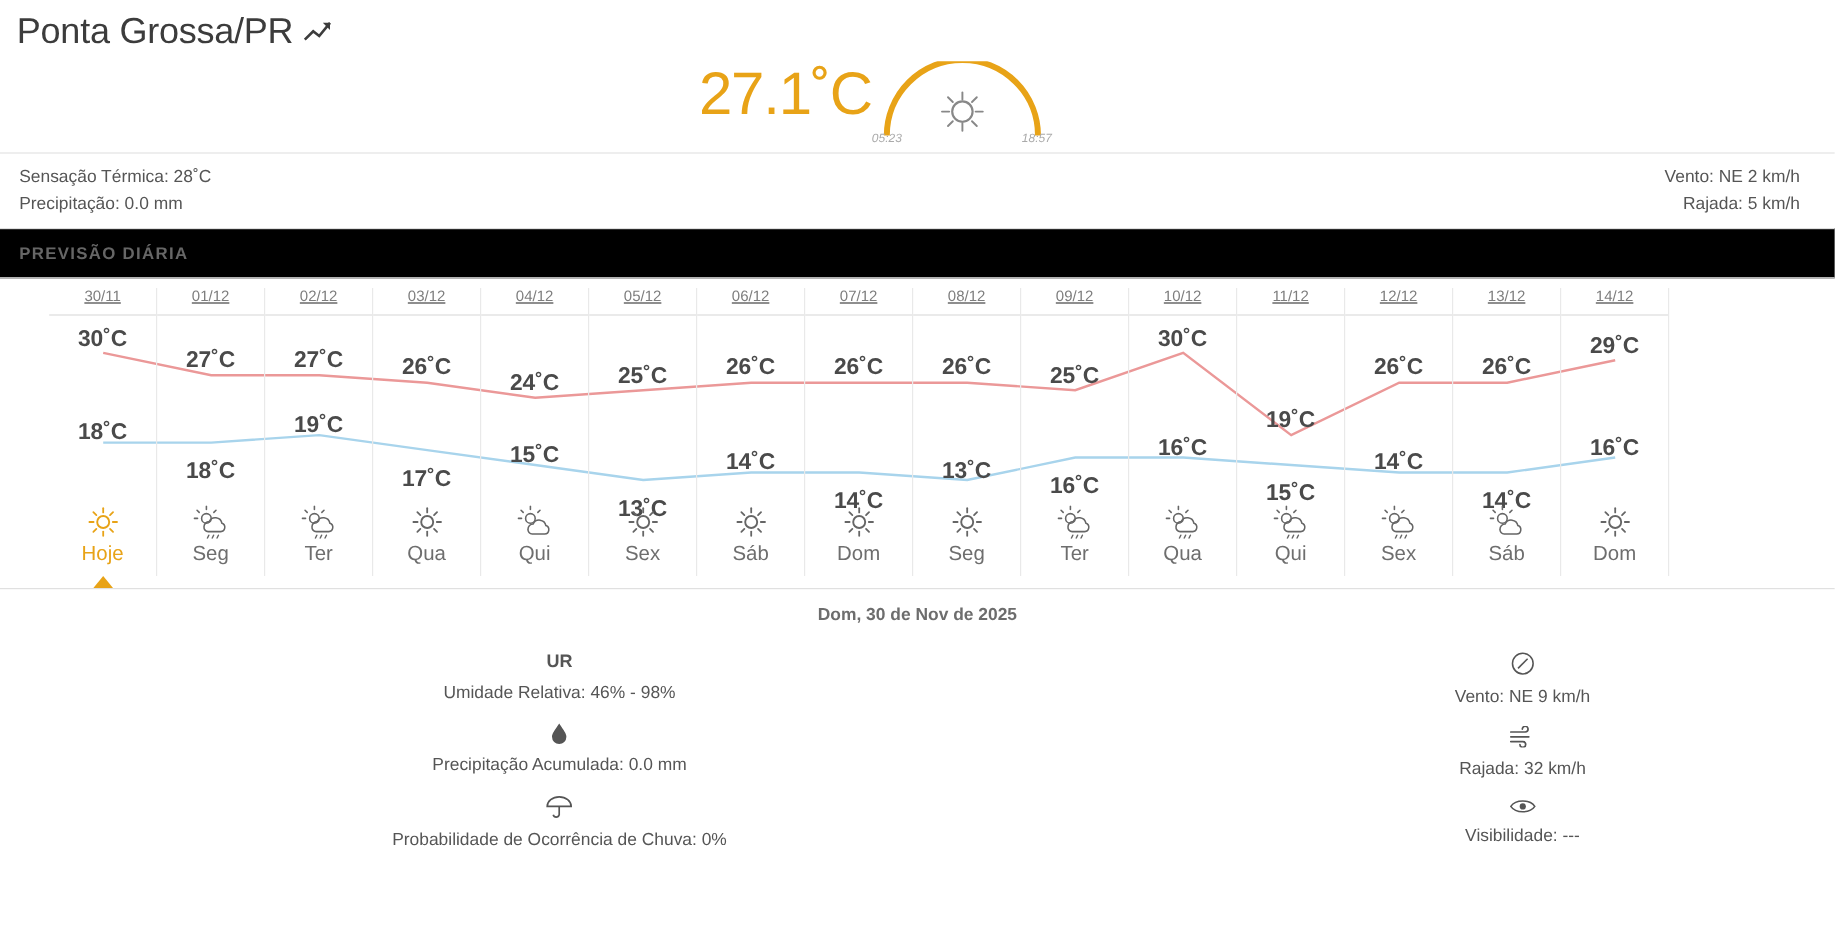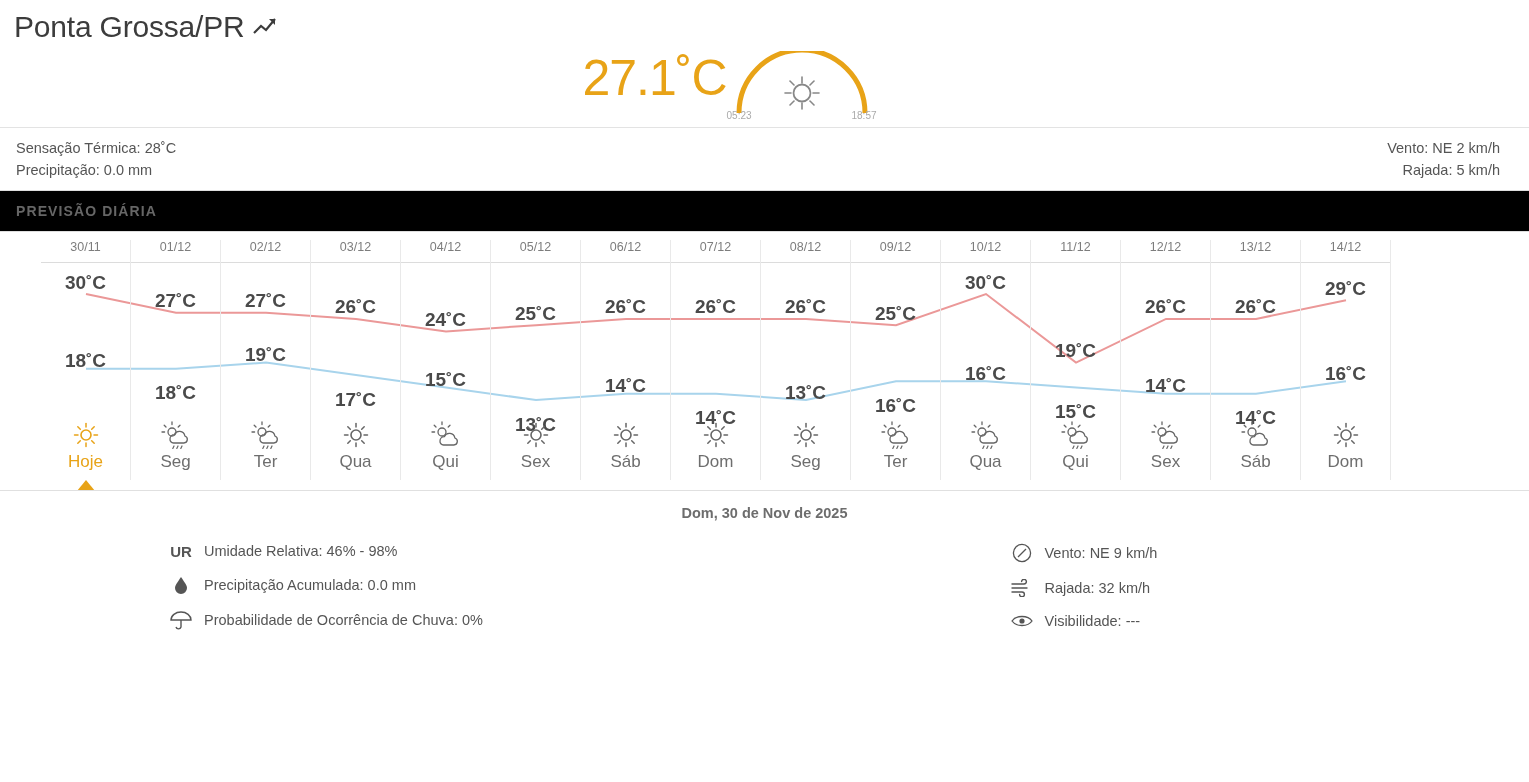--- a/index.html
+++ b/index.html
@@ -36,21 +36,21 @@
   .big-temp {
     font-size: 50px;
     color: #e8a317;
     font-weight: 400;
     line-height: 1.1;
     letter-spacing: -1px;
   }
   .sun-widget { position: relative; width: 150px; height: 70px; margin-right: 70px; }
   .sun-widget svg { position: absolute; left: 0; top: 0; }
   .sun-time {
-    position: absolute; bottom: 0; font-size: 10px; color: #aaa;
+    position: absolute; bottom: 0; font-size: 10px; color: #aaa; font-style: italic;
   }
   .sun-time.left { left: 0px; }
   .sun-time.right { right: 0px; }
 
   .hr { height: 1px; background: #e3e3e3; width: 100%; }
 
   
   .cond {
     padding: 9px 29px 9px 16px;
     font-size: 14.5px;
@@ -78,20 +78,21 @@
     position: relative;
     height: 258px;
     padding-top: 8px;
     overflow: hidden;
   }
   .days {
     display: flex;
     width: 1529px;
     position: relative;
     z-index: 2;
+    text-decoration: underline;
   }
   .day {
     width: 90px;
     flex: 0 0 90px;
     text-align: center;
     position: relative;
     border-right: 1px solid #e9e9e9;
     height: 240px;
   }
   .day:first-child { margin-left: 41px; }
@@ -154,20 +155,21 @@
   }
   .col { width: 50%; }
   .col.left { padding-left: 168px; }
   .col.right { padding-left: 244px; }
   .drow {
     display: flex; align-items: center;
     gap: 10px;
     font-size: 14.5px;
     color: #555;
     padding: 8px 0;
+    flex-direction: column;
   }
   .drow .ico {
     width: 26px; min-width: 26px;
     display: flex; align-items: center; justify-content: center;
     color: #555;
   }
   .ur-label { font-weight: bold; color: #444; font-size: 15px; }
 </style>
 </head>
 <body>

